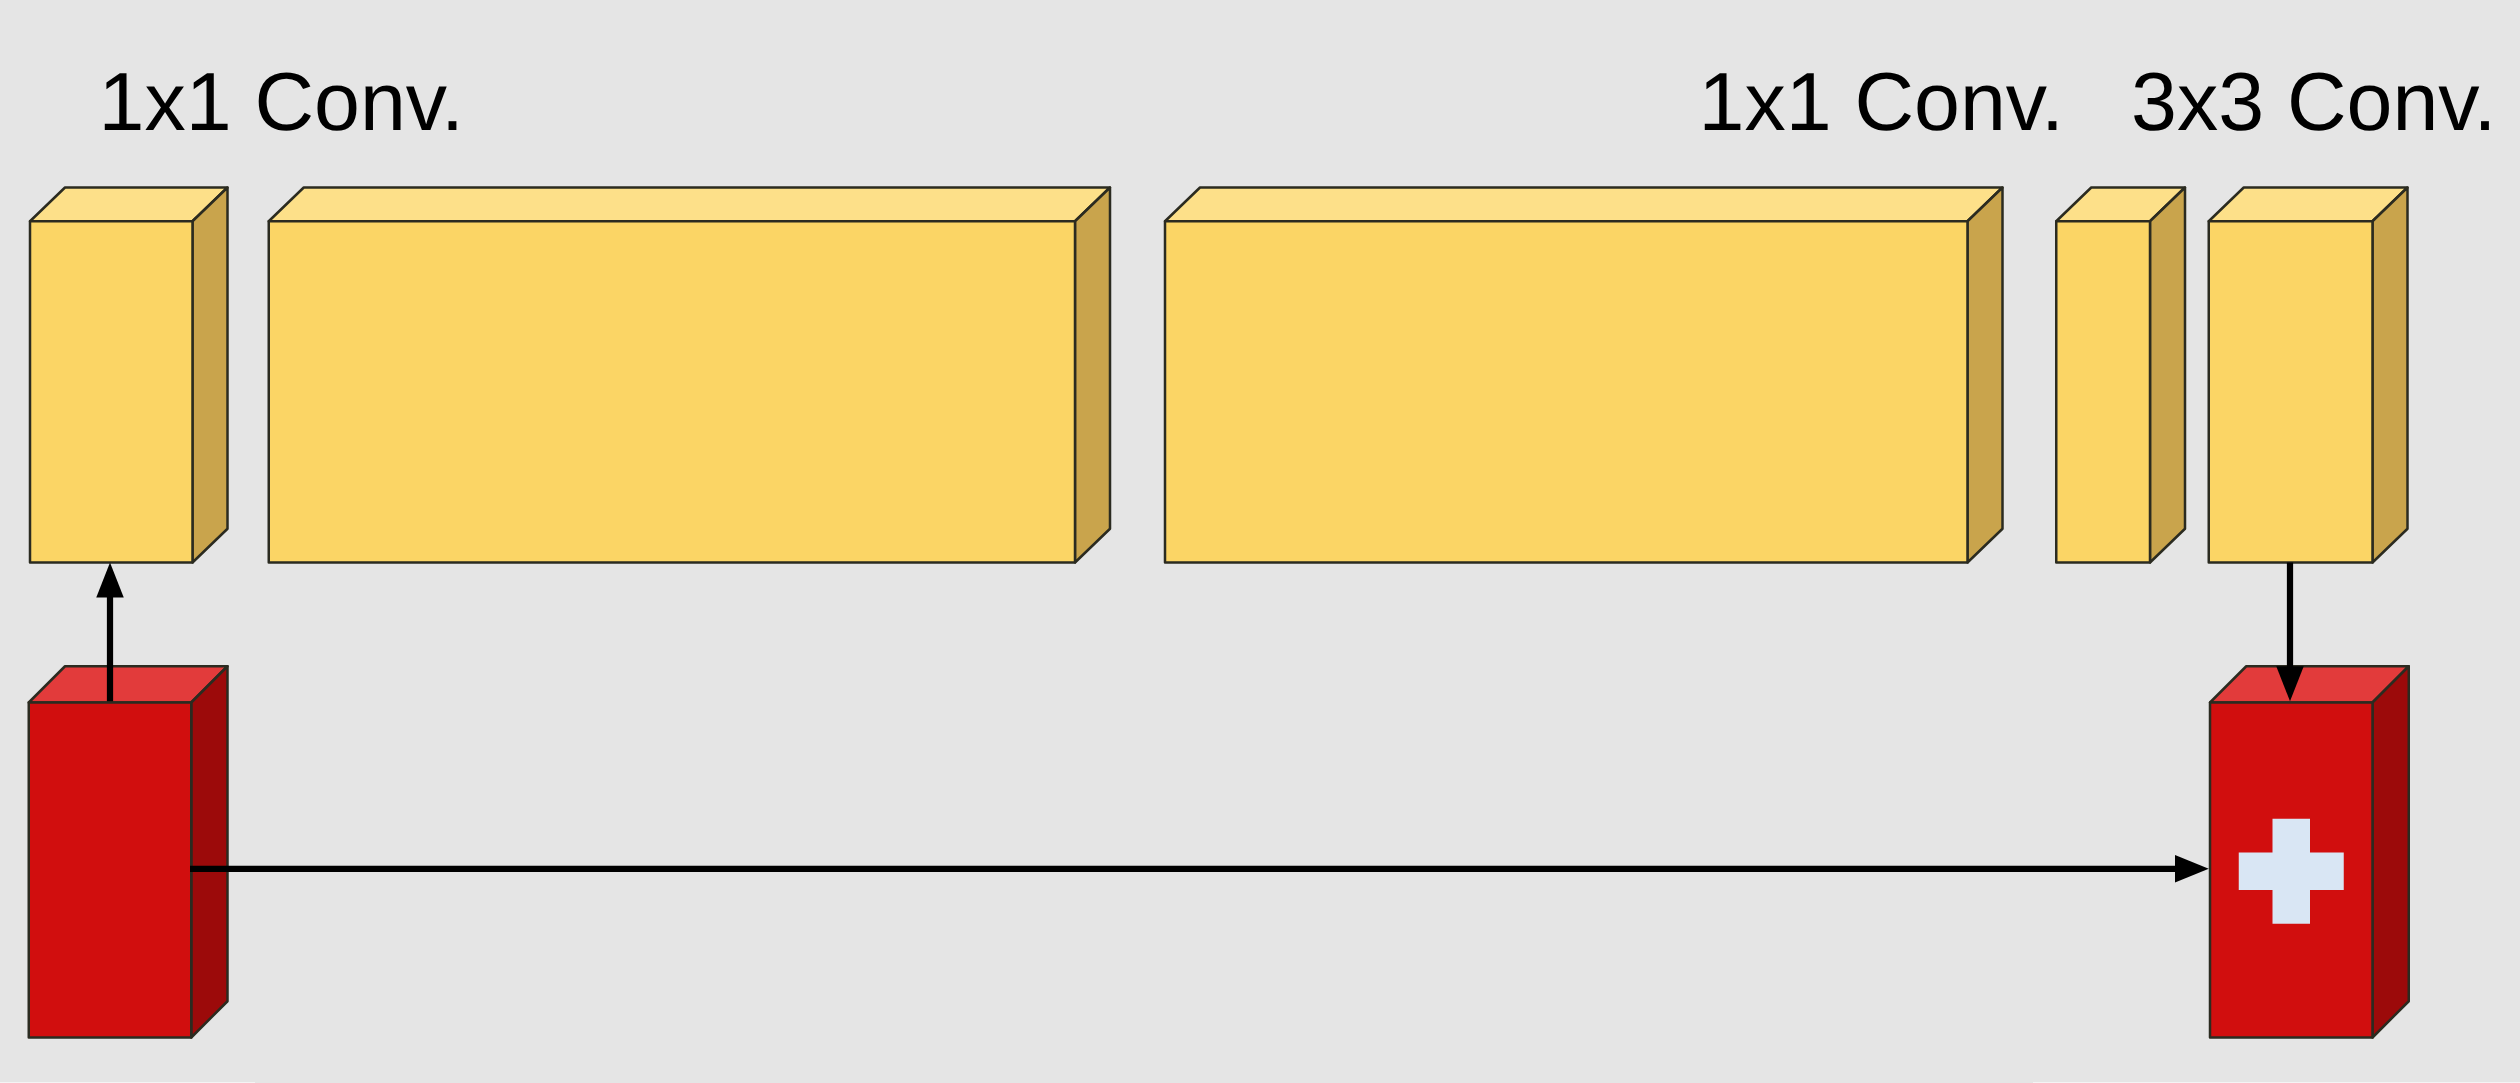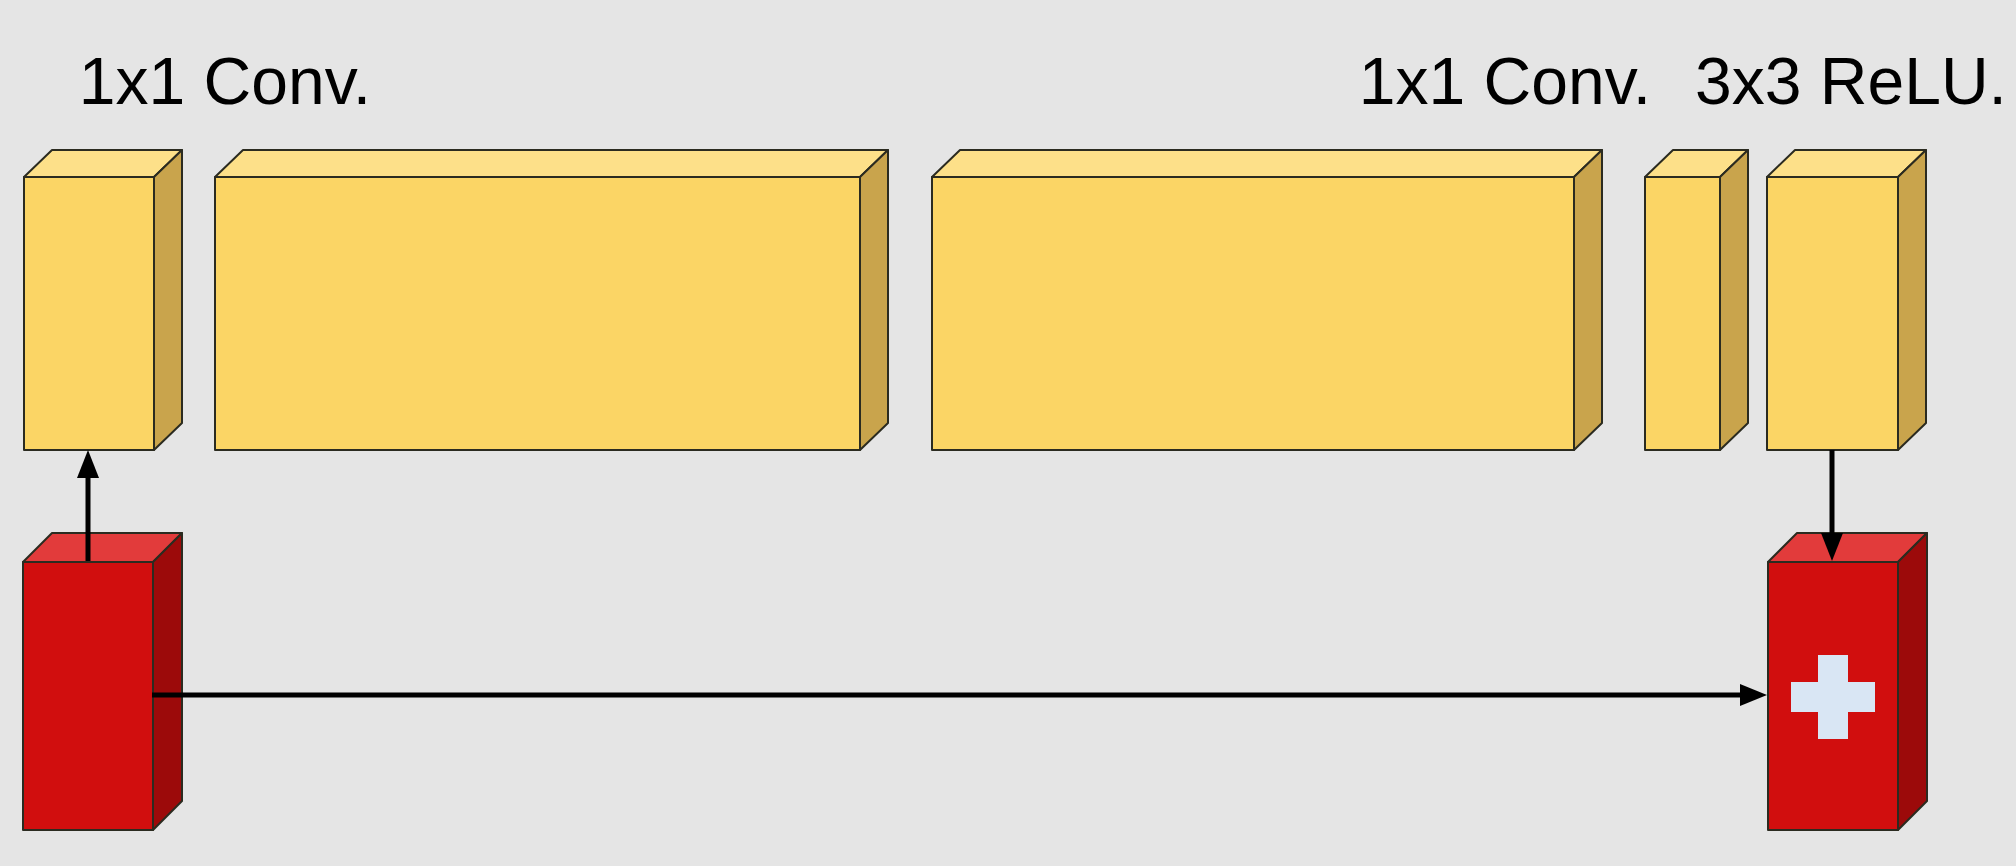--- a/index.html
+++ b/index.html
@@ -53,14 +53,14 @@
       <line x1="88" y1="561" x2="88" y2="476" stroke="#000000" stroke-width="5"></line>
       <polygon points="88,450 77,478 99,478" fill="#000000"></polygon>
       <line x1="1832" y1="450" x2="1832" y2="534" stroke="#000000" stroke-width="5"></line>
       <polygon points="1832,561 1821,533 1843,533" fill="#000000"></polygon>
       <line x1="152" y1="695" x2="1742" y2="695" stroke="#000000" stroke-width="5"></line>
       <polygon points="1767,695 1740,684 1740,706" fill="#000000"></polygon>
     </svg>
 
   <div class="layer-label" style="left: 225px;">1x1 Conv.</div>
   <div class="layer-label" style="left: 1505px;">1x1 Conv.</div>
-  <div class="layer-label" style="left: 1851px;">3x3 ReLU.</div>
+  <div class="layer-label" style="left: 1851px;">3x3 Conv.</div>
 </div>
 
 </body></html>

